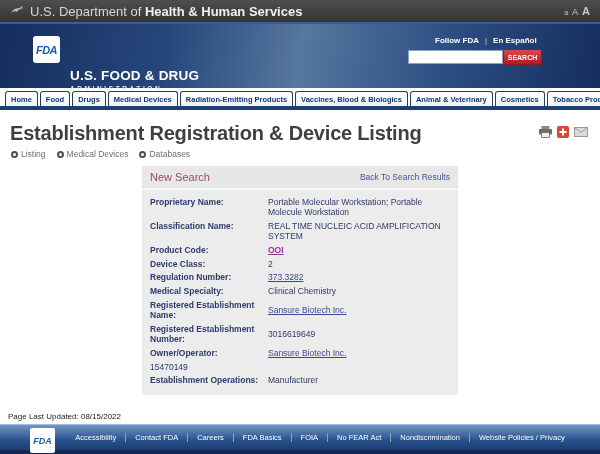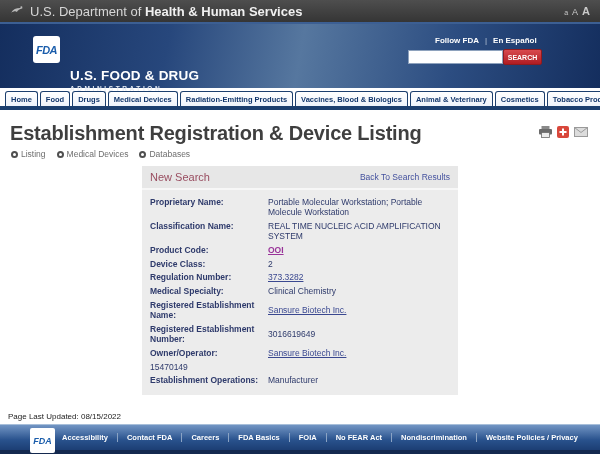--- a/index.html
+++ b/index.html
@@ -69,21 +69,21 @@
   .lang { color:#3a62b0; cursor:pointer; }
   .lang:not(:last-child)::after { content:" | "; color:#222; cursor:default; }
 
   
   .footbar { position:absolute; left:0; top:424px; width:600px; height:26px;
              background:linear-gradient(#7295c4,#29528d 60%,#1c3e74); border-top:1px solid #a8bfda; }
   .footlogo { position:absolute; left:30px; top:3px; width:25px; height:25px; background:#fff;
               border-radius:2px; display:flex; align-items:center; justify-content:center; z-index:2; }
   .footlogo span { color:#1a5dab; font-weight:bold; font-style:italic; font-size:9px; }
   .footlinks { height:100%; display:flex; align-items:center; justify-content:center; gap:0; padding-left:40px; }
-  .flink { color:#fff; font-size:7.5px; font-weight:bold; cursor:pointer; padding:0 9px; white-space:nowrap; }
+  .flink { color:#fff; font-size:7.5px; font-weight:normal; cursor:pointer; padding:0 9px; white-space:nowrap; }
   .flink:not(:last-child) { border-right:1px solid #8aa3c4; }
   .bottomstrip { position:absolute; left:0; top:450px; width:600px; height:4px; background:#14294f; }
 </style>
 </head>
 <body>
 
 <div class="topbar">
   <span class="ticon">
     <svg width="14" height="14" viewBox="0 0 24 24">
         <path d="M2 15 C6 8 12 6 22 7 C16 9.5 13.5 10.5 11.8 13.5 C9.5 11.5 6 12.5 2 15 Z" fill="#b9b9b9"></path>

